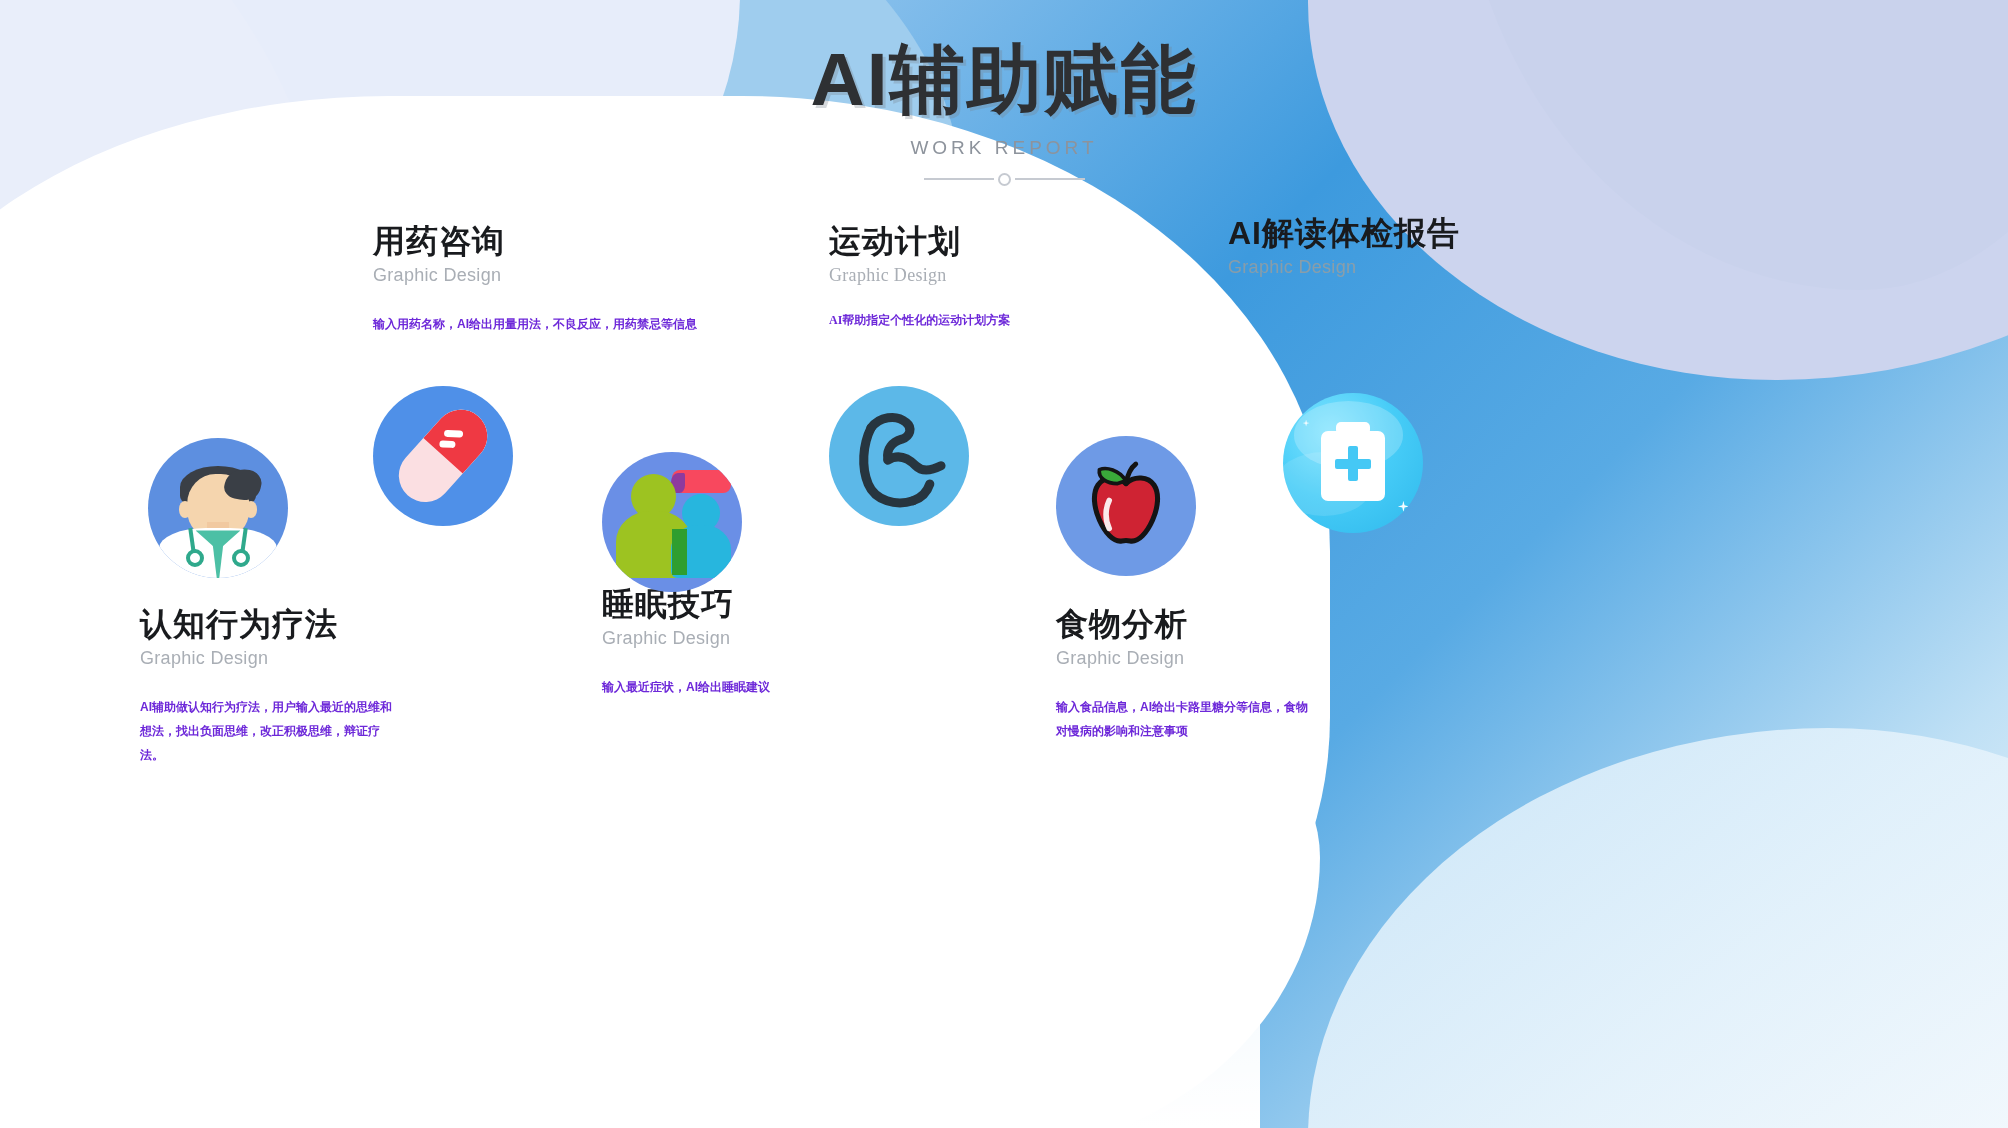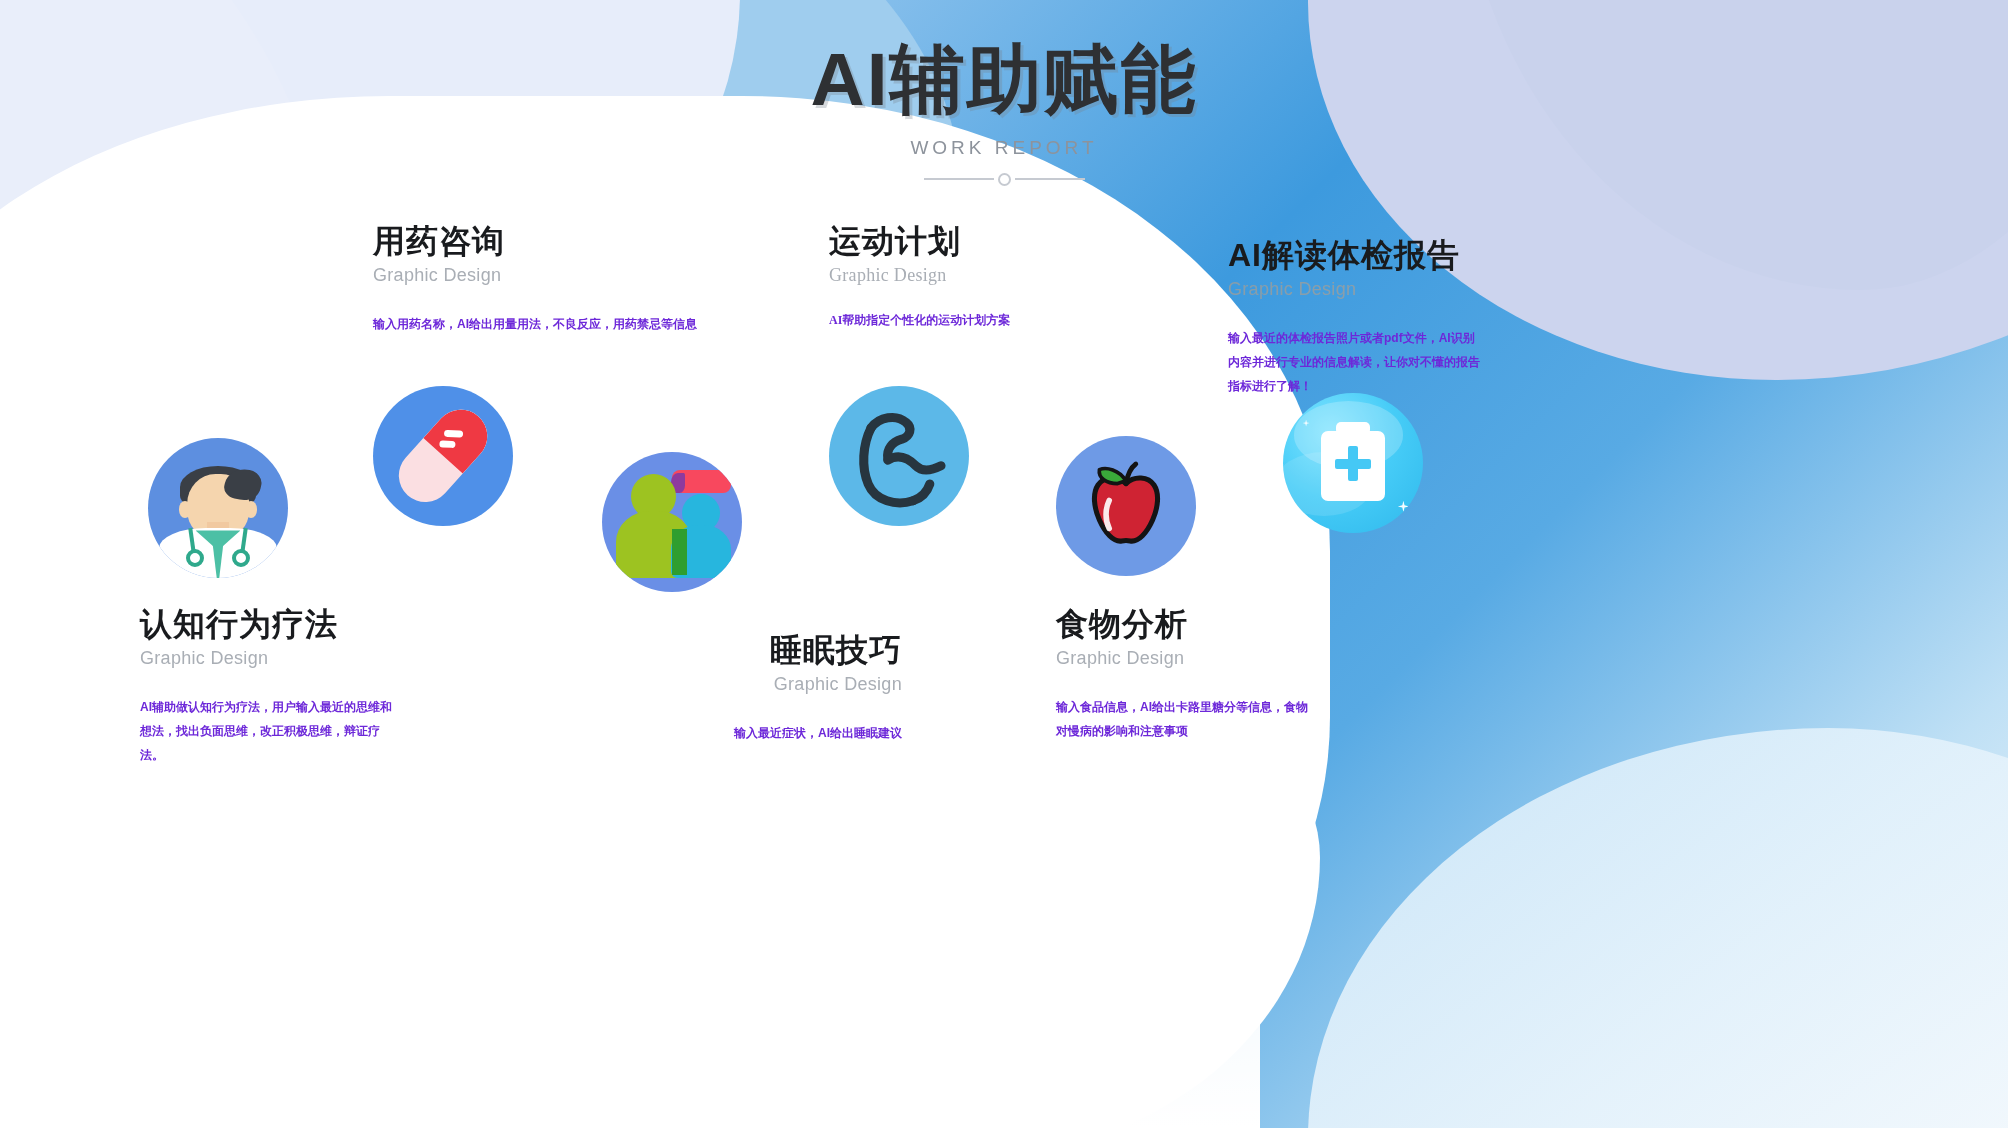--- a/index.html
+++ b/index.html
@@ -263,33 +263,32 @@
     <div class="c-sub">Graphic Design</div>
     <div class="c-desc">输入用药名称，AI给出用量用法，不良反应，用药禁忌等信息</div>
   </div>
 
   <div class="card" style="left:829px;top:222px;width:260px;font-family:Liberation Serif, serif;">
     <div class="c-title">运动计划</div>
     <div class="c-sub">Graphic Design</div>
     <div class="c-desc" style="width:260px;margin-top:22px;">AI帮助指定个性化的运动计划方案</div>
   </div>
 
-  <div class="card light" style="left:1228px;top:236px;width:290px;">
+  <div class="card light" style="left:1228px;top:214px;width:290px;">
     <div class="c-title">AI解读体检报告</div>
     <div class="c-sub">Graphic Design</div>
-    <div class="c-desc" style="margin-top:26px;width:258px;">输入最近的体检报告照片或者pdf文件，AI识别内容并进行专业的信息解读，让你对不懂的报告指标进行了解！</div>
   </div>
 
   <div class="card" style="left:140px;top:605px;width:330px;">
     <div class="c-title">认知行为疗法</div>
     <div class="c-sub">Graphic Design</div>
     <div class="c-desc" style="width:254px;">AI辅助做认知行为疗法，用户输入最近的思维和想法，找出负面思维，改正积极思维，辩证疗法。</div>
   </div>
 
-  <div class="card" style="left:602px;top:631px;width:300px;text-align:right;">
+  <div class="card" style="left:602px;top:585px;width:300px;">
     <div class="c-title">睡眠技巧</div>
     <div class="c-sub">Graphic Design</div>
     <div class="c-desc">输入最近症状，AI给出睡眠建议</div>
   </div>
 
   <div class="card" style="left:1056px;top:605px;width:330px;">
     <div class="c-title">食物分析</div>
     <div class="c-sub">Graphic Design</div>
     <div class="c-desc" style="margin-top:26px;width:262px;">输入食品信息，AI给出卡路里糖分等信息，食物对慢病的影响和注意事项</div>
   </div>

